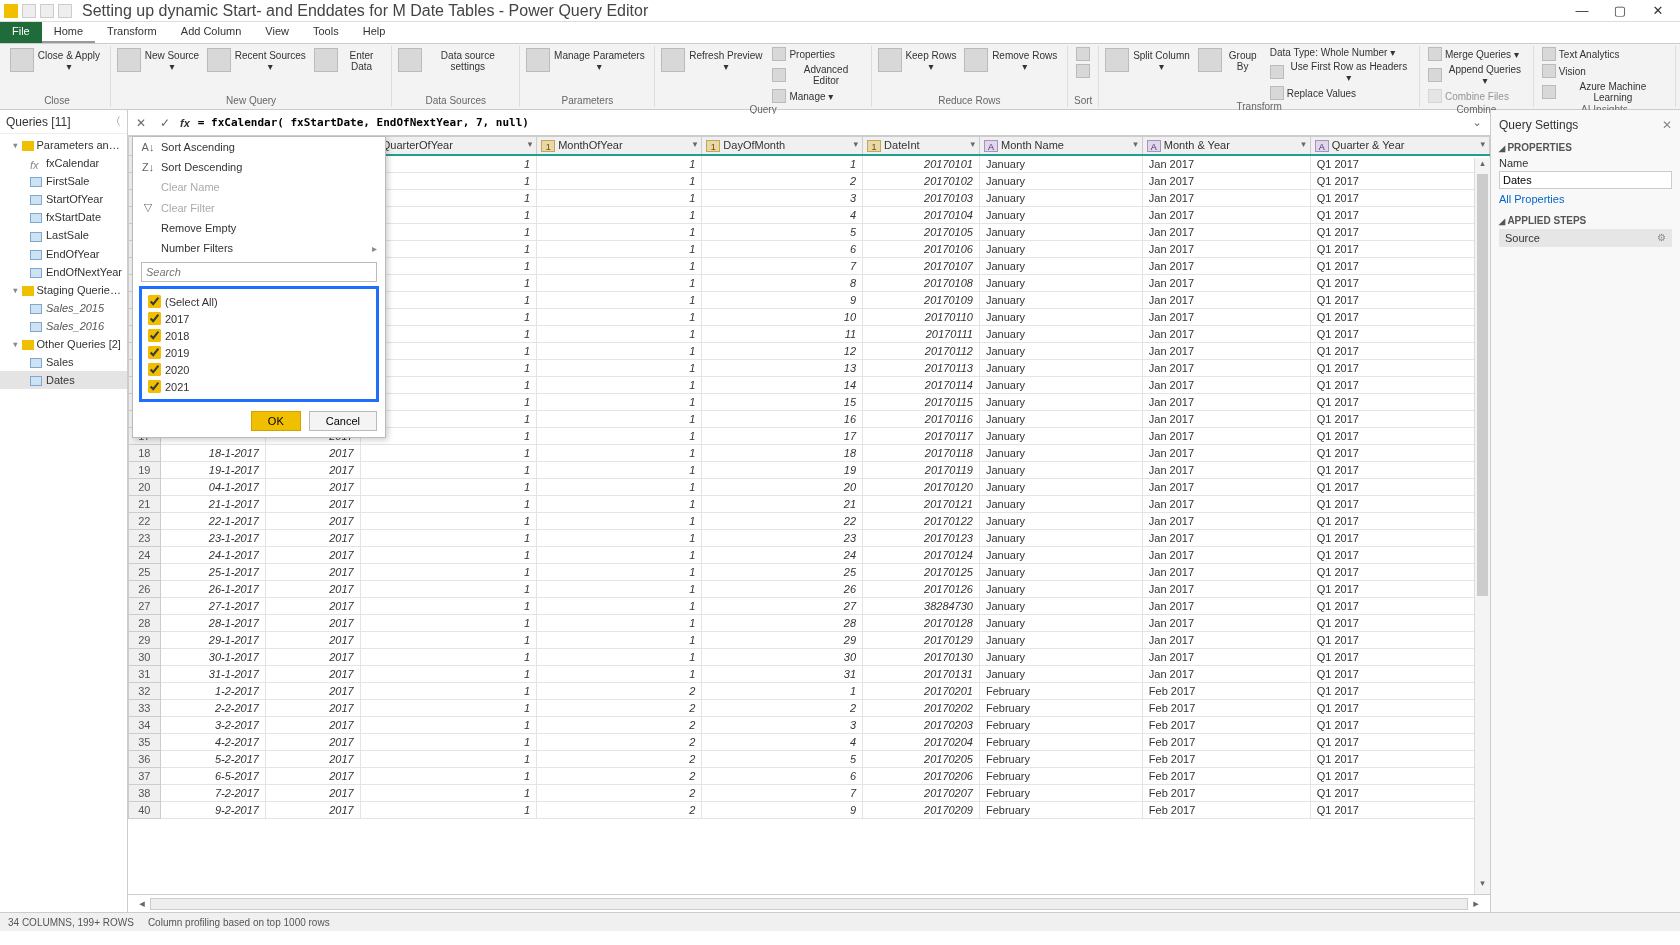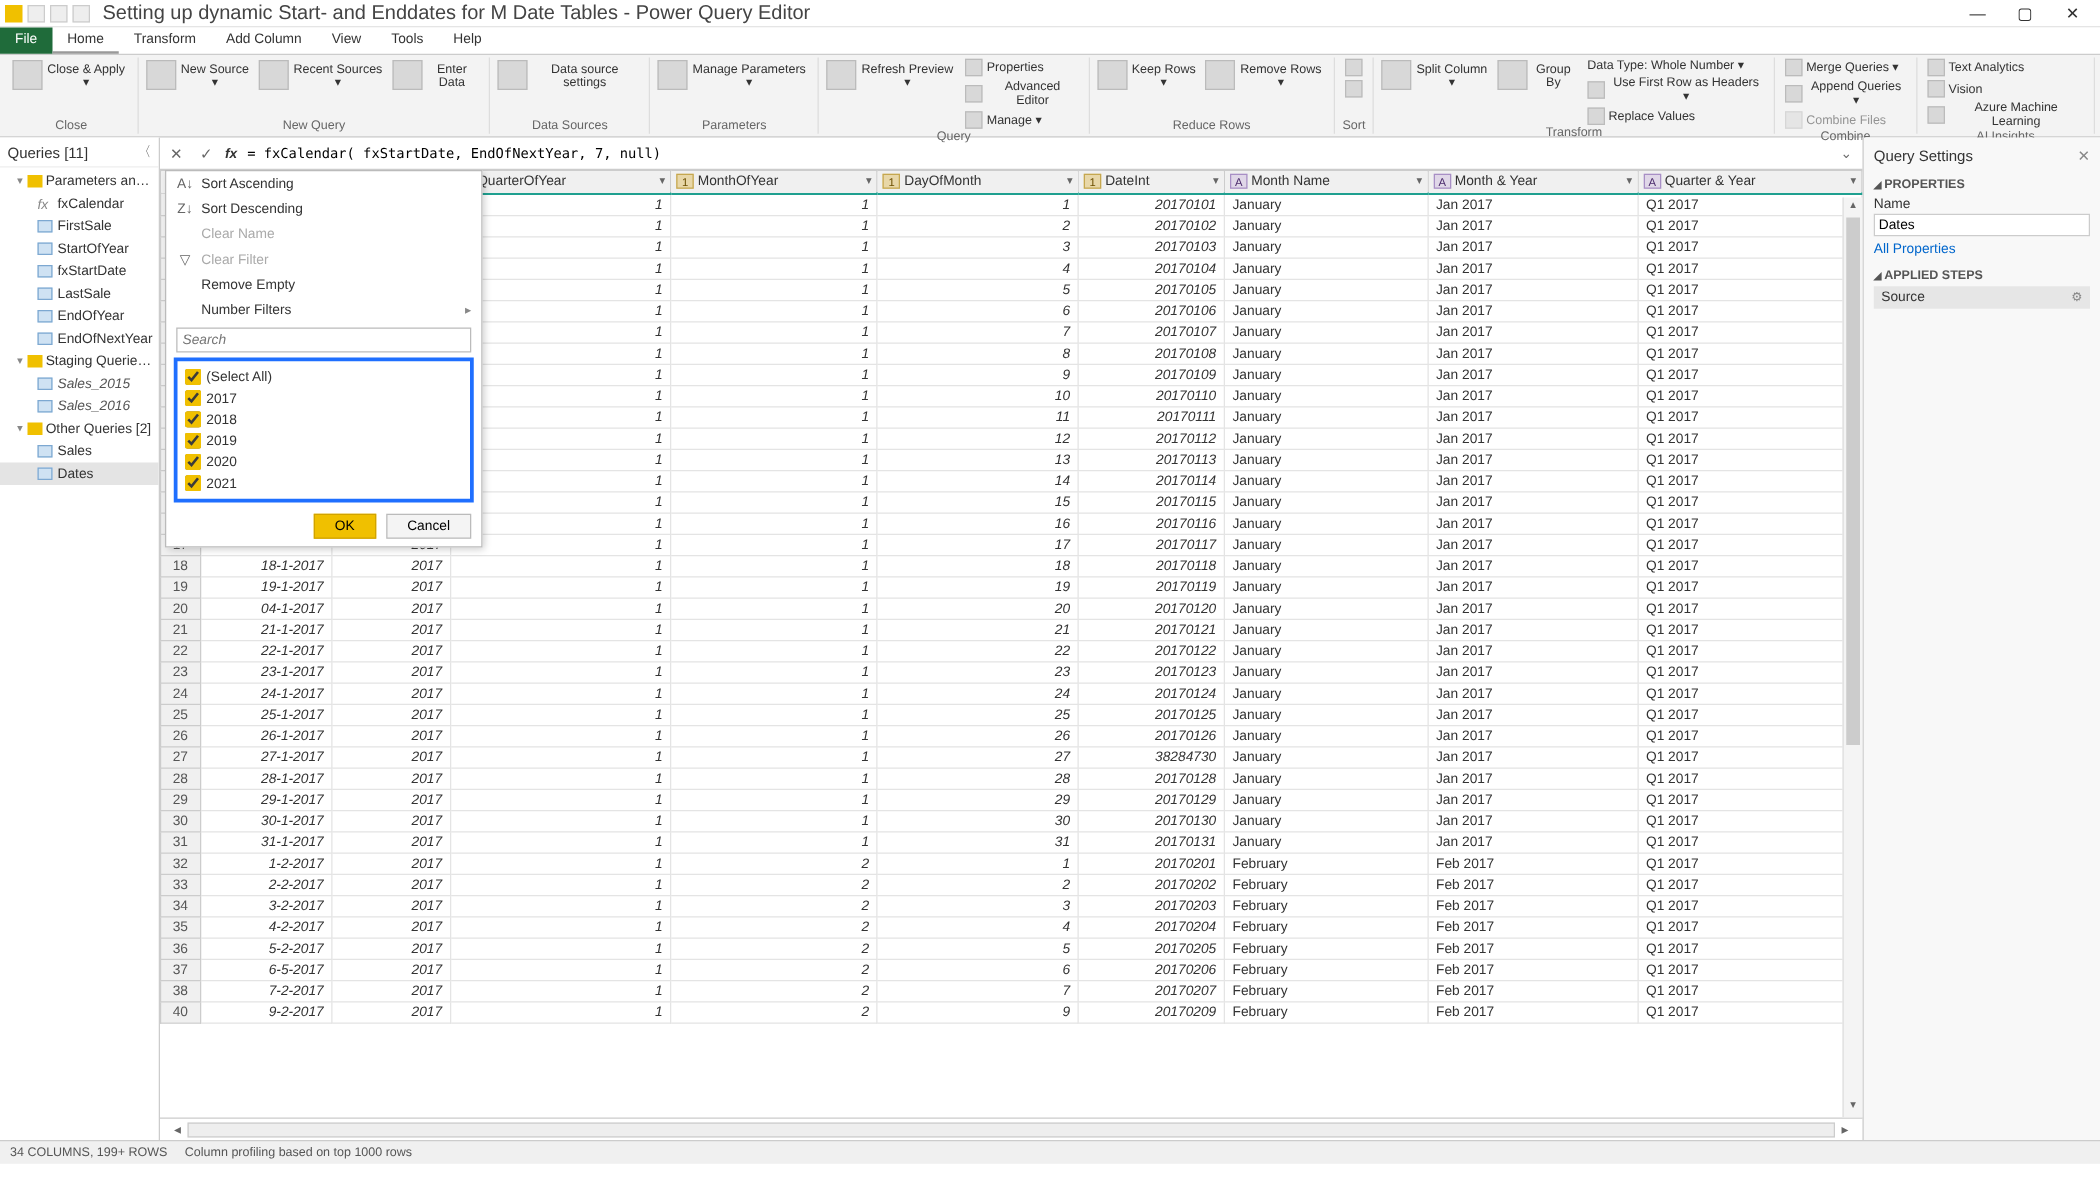--- a/index.html
+++ b/index.html
@@ -43,21 +43,21 @@
 .qtree .item { padding: 3px 4px 3px 30px; cursor:pointer; white-space:nowrap;}
 .qtree .item.ital { font-style: italic; color:#555;}
 .qtree .item.sel { background:#e4e4e4; }
 .qtree .item .tic { display:inline-block; width:12px; height:10px; background:#cfe2f3; border:1px solid #7da8d1; margin-right:4px; vertical-align:middle;}
 .qtree .item .fic { display:inline-block; width:12px; height:10px; margin-right:4px; vertical-align:middle; font-style:italic; color:#888;}
 
 .center { flex:1; display:flex; flex-direction:column; position:relative; min-width:0;}
 .fxbar { height: 26px; border-bottom:1px solid #ccc; display:flex; align-items:center; padding:0 4px; gap:6px; }
 .fxbar .fxbtn { width:18px; height:18px; display:flex; align-items:center; justify-content:center; color:#666; cursor:pointer; font-size:12px;}
 .fxbar .fxlbl { font-style:italic; font-weight:bold; color:#333;}
-.fxbar input { flex:1; border:none; font-size:11px; font-family:Consolas,monospace; padding:2px; outline:none;}
+.fxbar input { flex:1; border:none; font-size:11px; font-family:Consolas,monospace; padding:2px; outline:none;font-weight:bold;}
 .fxbar .expand { width:18px; text-align:center; cursor:pointer; color:#666;}
 
 .grid { flex:1; overflow:auto; position:relative; }
 .gtable { border-collapse:collapse; font-size:11px; width:100%; }
 .gtable th { background:#f0f0f0; border:1px solid #ccc; padding:2px 4px; font-weight:normal; text-align:left; position:sticky; top:0; white-space:nowrap;}
 .gtable th .typ { display:inline-block; width:14px; height:12px; margin-right:3px; vertical-align:middle; font-size:9px; text-align:center; line-height:12px;}
 .gtable th .typ.num { background:#e8d7a8; border:1px solid #c5a74f; color:#6b4e00;}
 .gtable th .typ.date { background:#d7e8d7; border:1px solid #7fb77f; color:#2a5a2a;}
 .gtable th .typ.txt { background:#e0d7e8; border:1px solid #a88fc5; color:#4a2a6b;}
 .gtable th .dd { float:right; color:#666; cursor:pointer; font-size:9px; margin-left:4px;}

